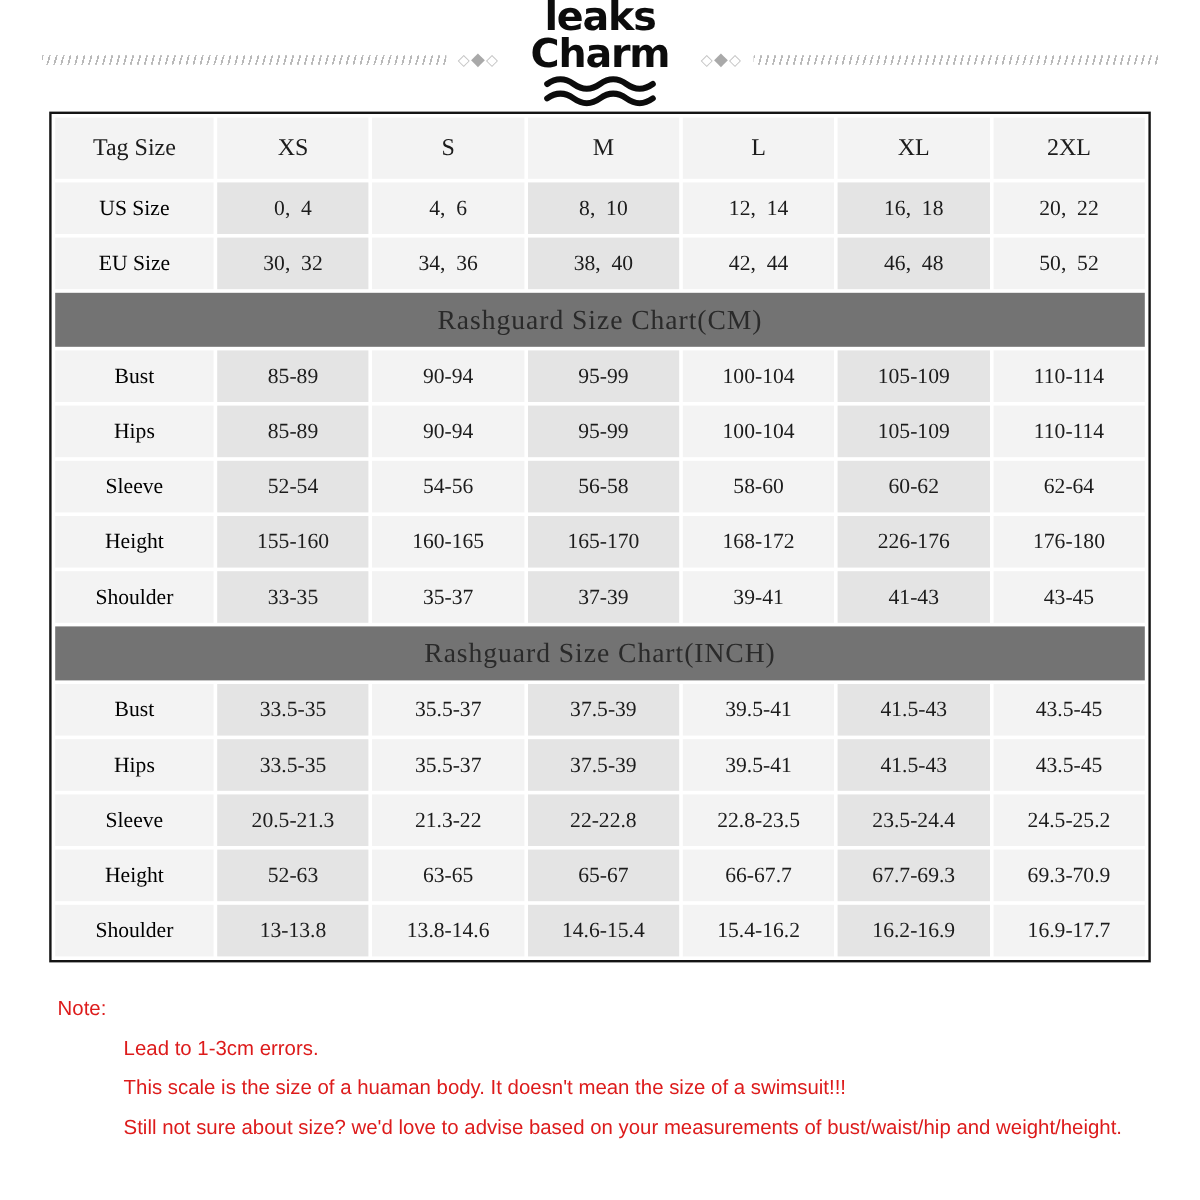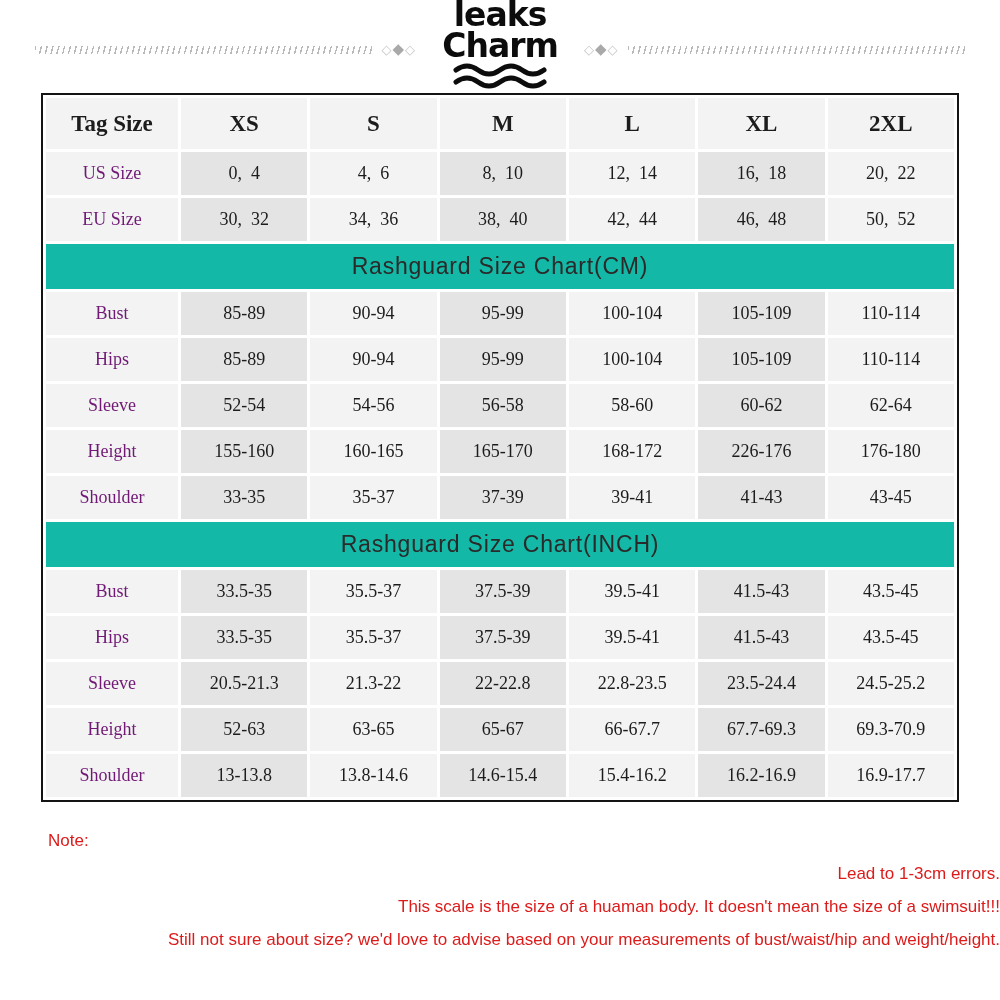--- a/index.html
+++ b/index.html
@@ -79,62 +79,62 @@
   .size-table col.label-col { width: 132px; }
   .size-table th, .size-table td {
     text-align: center;
     vertical-align: middle;
     padding: 0;
     overflow: hidden;
   }
   .head-cell {
     height: 51px;
     background: #f3f3f3;
-    font-weight: bold;
-    font-size: 23px;
+    font-weight: normal;
+    font-size: 20px;
     color: #1c1c1c;
   }
   .label-cell {
     height: 43px;
     background: #f3f3f3;
     font-size: 18px;
-    color: #701a75;
+    color: #000000;
   }
   .val-cell {
     height: 43px;
     font-size: 18px;
     color: #1c1c1c;
     white-space: pre;
   }
   .v-dark  { background: #e4e4e4; }
   .v-light { background: #f3f3f3; }
   .section-cell {
     height: 45px;
-    background: #14b8a6;
-    font-family: Liberation Sans, sans-serif;
+    background: #737373;
+    font-family: Liberation Serif, serif;
     font-size: 23px;
     letter-spacing: 0.8px;
     color: #2a2a2a;
   }
 
   
   .note {
     margin-top: 22px;
     padding-left: 48px;
     font-family: "Liberation Sans", sans-serif;
     font-size: 17px;
     line-height: 33px;
     color: #dd1b1b;
   }
   .note-line1 { display: flex; align-items: flex-end; }
   .note-label {
     flex: 0 0 auto;
     margin-right: 16px;
   }
-  .note-indent { padding-left: 55px; text-align: right; }
+  .note-indent { padding-left: 55px; }
 </style>
 </head>
 <body>
 
 <div class="page">
 
   <header class="brand-header">
     <div class="divider">
       <span class="hatch"></span>
       <span class="diamonds"><span class="diamond-outline">◇</span><span class="diamond-filled">◆</span><span class="diamond-outline">◇</span></span>

